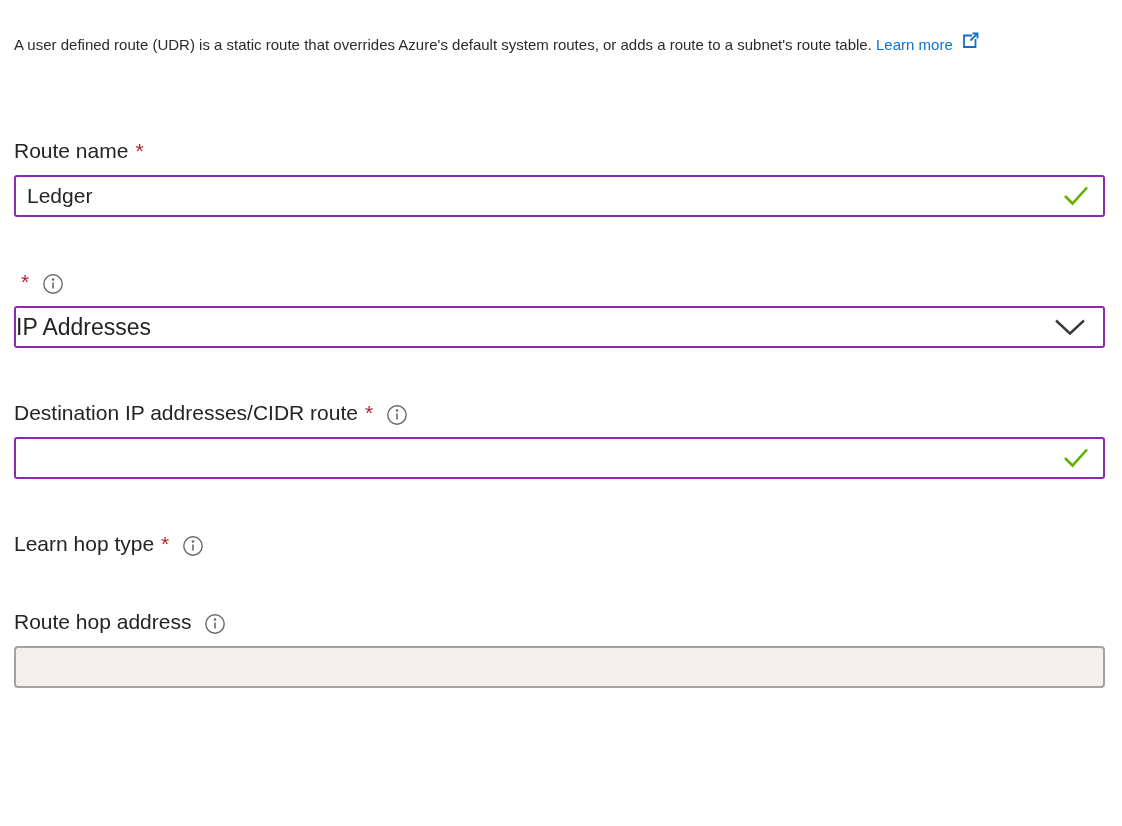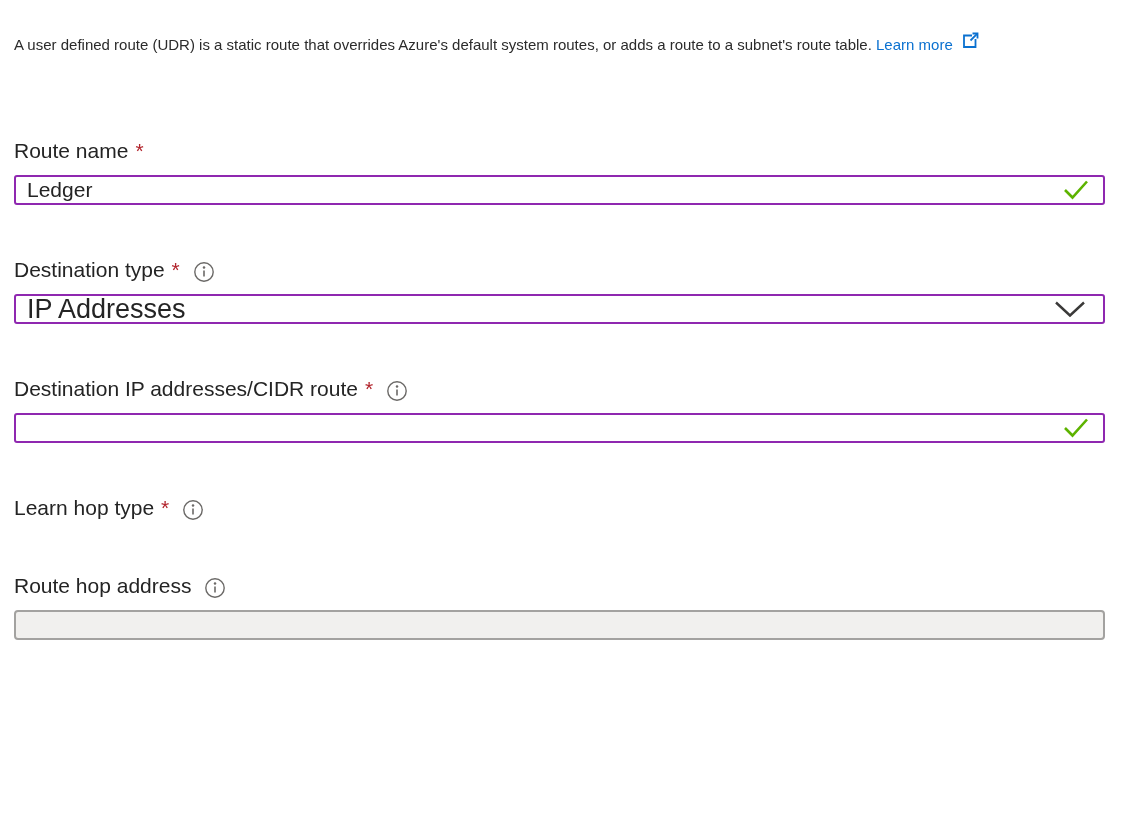--- a/index.html
+++ b/index.html
@@ -41,43 +41,42 @@
     font-size: 21px;
   }
   .info-icon {
     display: inline-flex;
     margin-left: 13px;
     flex: 0 0 auto;
   }
 
   .control {
     position: relative;
-    height: 30px;
+    height: 42px;
     width: 1091px;
     border: 2px solid #8f28b0;
     border-radius: 3px;
     background: #ffffff;
     display: flex;
     align-items: center;
   }
   .control input[type="text"] {
     width: 100%;
     height: 100%;
     border: none;
     outline: none;
     background: transparent;
     font-family: "Liberation Sans", "DejaVu Sans", sans-serif;
     font-size: 21px;
     color: #242424;
     padding: 0 48px 0 11px;
   }
   .control .value-text {
-    font-size: 27px;
+    font-size: 23px;
     color: #242424;
-    padding-left: 11px;
   }
   .trail-icon {
     position: absolute;
     top: 50%;
     transform: translateY(-50%);
   }
   .check-pos { right: 13px; }
   .chevron-pos { right: 17px; }
 
   .control.dropdown { cursor: pointer; }
@@ -111,21 +110,20 @@
     <div class="control">
       <input type="text" value="Ledger" style="">
       <svg class="trail-icon check-pos" width="28" height="22" viewBox="0 0 28 22" fill="none">
           <path d="M3 11 L10.5 18.5 L25 2.5" stroke="#5db300" stroke-width="2.6"></path>
         </svg>
     </div>
   </div>
 
   <div class="field">
     <div class="label-row">
-      <span>Destination type</span>
       <span class="req">*</span>
       <svg class="info-icon" width="22" height="22" viewBox="0 0 22 22" fill="none">
           <circle cx="11" cy="11" r="9.2" stroke="#6b6967" stroke-width="1.4"></circle>
           <circle cx="11" cy="6.6" r="1.25" fill="#6b6967"></circle>
           <path d="M11 9.4 V15.6" stroke="#6b6967" stroke-width="1.6"></path>
         </svg>
     </div>
     <div class="control dropdown">
       <span class="value-text">IP Addresses</span>
       <svg class="trail-icon chevron-pos" width="32" height="17" viewBox="0 0 32 17" fill="none">

